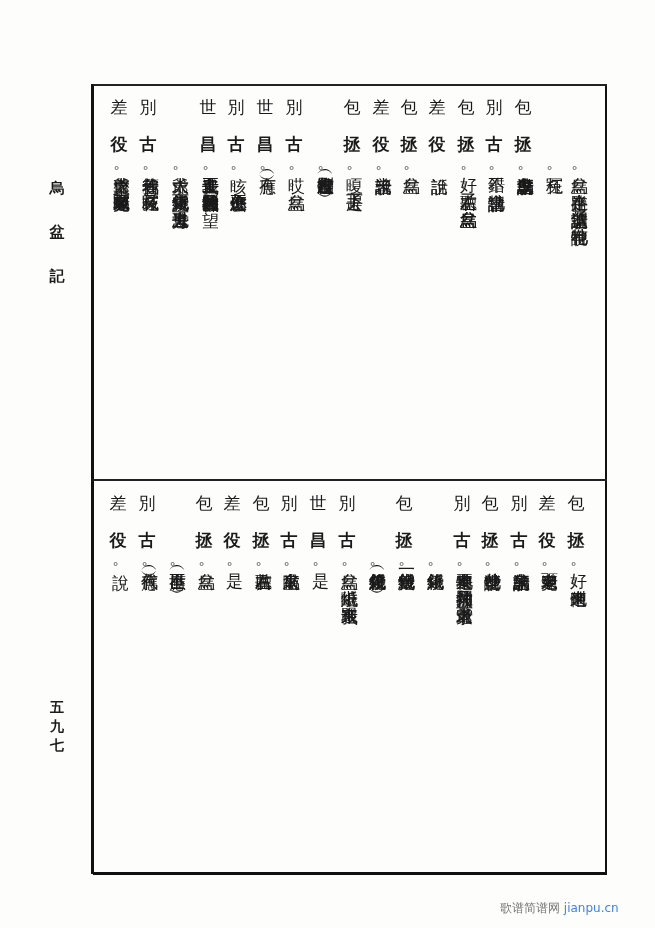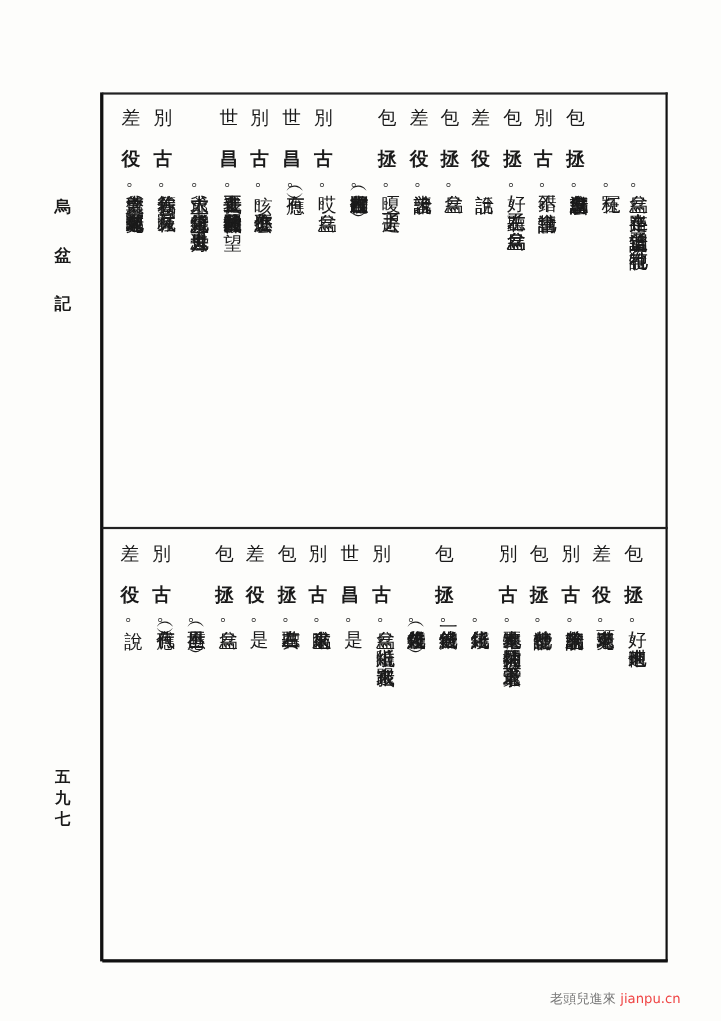--- a/index.html
+++ b/index.html
@@ -16,21 +16,21 @@
   .page-num { position:absolute; left:46px; top:698px; width:22px; font-size:14px; font-weight:bold;
               line-height:19px; text-align:center; }
   .page-num span { display:block; }
   .col { position:absolute; width:24px; margin-left:-12px; font-size:17px; line-height:19.6px; text-align:center;
          writing-mode:vertical-rl; text-orientation:upright; letter-spacing:0; }
   .spk { position:absolute; width:24px; margin-left:-12px; font-size:17px; text-align:center; }
   .spk .a { position:absolute; top:0; left:0; width:24px; }
   .spk .b { position:absolute; top:37px; left:0; width:24px; font-weight:bold; }
   .watermark { position:absolute; left:500px; top:900px; font-size:12px; color:#888; font-family:"DejaVu Sans",sans-serif; }
   .watermark .cn { color:#777; }
-  .watermark .url { color:#ef4444; }
+  .watermark .url { color:#3b82f6; }
 </style>
 </head>
 <body>
 
 <div class="frame-left"></div>
 <div class="frame-right"></div>
 <div class="frame-top"></div>
 <div class="frame-mid"></div>
 <div class="frame-bot"></div>
 
@@ -187,15 +187,15 @@
     </div>
     <div class="col" style="left: 147px; top: 560px;">（代應）有。</div>
     <div class="spk" style="left: 118px; top: 492px;">
       <span class="a">差</span>
       <span class="b">役</span>
     </div>
     <div class="col" style="left: 118px; top: 560px;">說。</div>
   </div>
 
 <div class="watermark">
-  <span class="cn">老頭兒進來</span>
+  <span class="cn">歌谱简谱网</span>
   <span class="url">jianpu.cn</span>
 </div>
 
 </body></html>

